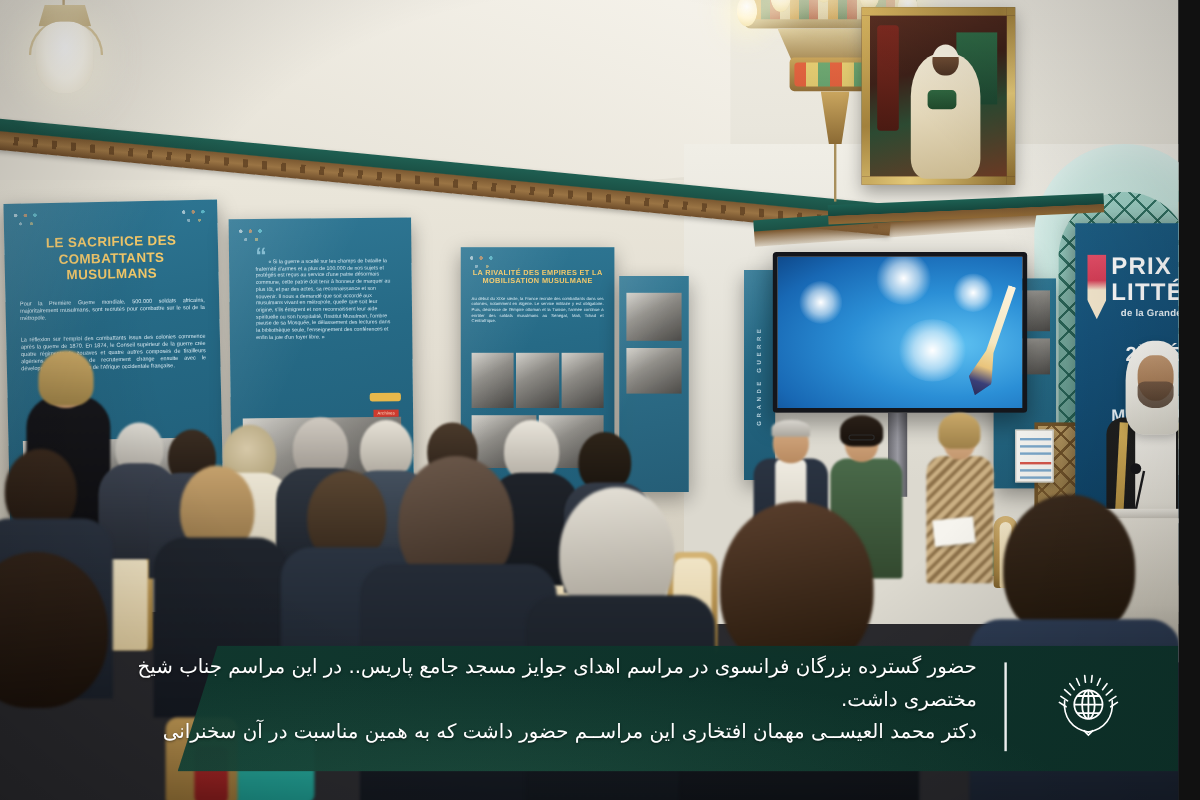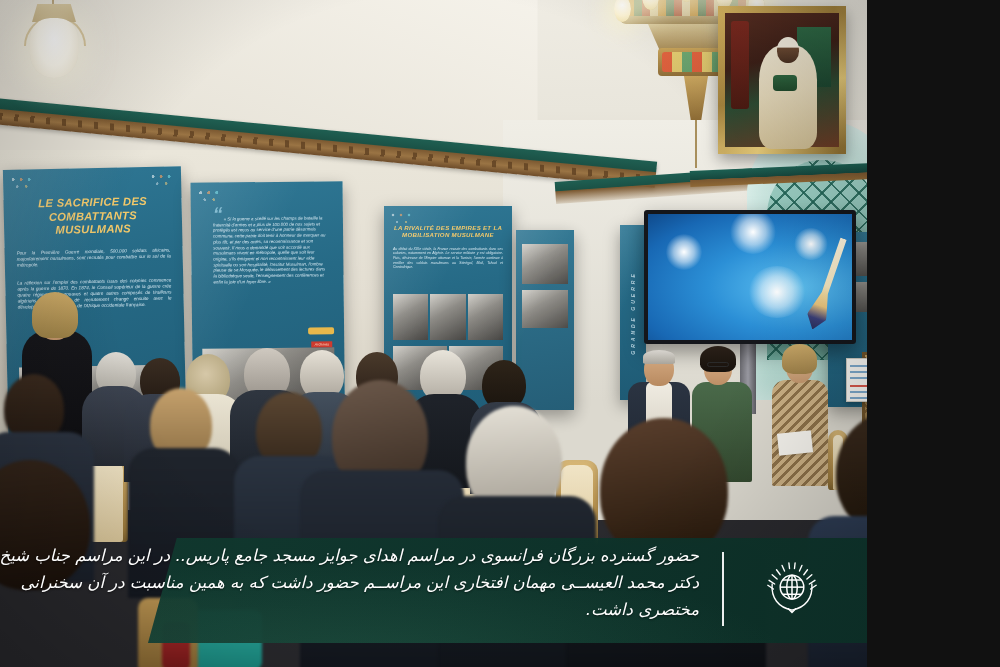--- a/index.html
+++ b/index.html
@@ -4,24 +4,23 @@
 <style>
   * { box-sizing: border-box; margin: 0; padding: 0; }
   html, body {
     width: 1000px; height: 667px;
     background: #111;
     font-family: "Liberation Sans", sans-serif;
     overflow: hidden;
   }
   #stage {
     position: relative;
-    width: 867px; height: 667px;
+    width: 982px; height: 667px;
     overflow: hidden;
     background: #2a2a2e;
-    font-style: italic;
   }
 
   
   .room { position:absolute; inset:0; overflow:hidden; }
 
   .ceiling {
     position:absolute; left:0; top:0; width:100%; height:200px;
     background: linear-gradient(180deg,#efece3 0%, #e9e6dc 55%, #ded9cd 100%);
   }
   .ceiling-slope {
@@ -648,22 +647,22 @@
     </div>
 
     <div class="vignette"></div>
   </div>
 
   <div class="caption-bar">
     <div class="caption-panel"></div>
 
     <div class="caption-text">
       <div>حضور گسترده بزرگان فرانسوی در مراسم اهدای جوایز مسجد جامع پاریس.. در این مراسم جناب شیخ</div>
+      <div>مختصری داشت.</div>
       <div>دکتر محمد العیســی مهمان افتخاری این مراســم حضور داشت  که به همین مناسبت در آن سخنرانی</div>
-      <div>مختصری داشت.</div>
     </div>
 
     <div class="caption-divider"></div>
 
     <div class="emblem">
       <svg viewBox="0 0 100 100" width="62" height="62" aria-hidden="true">
         <g fill="none" stroke="#ffffff" stroke-width="2.4">
           <circle cx="50" cy="47" r="19"></circle>
           <ellipse cx="50" cy="47" rx="8.5" ry="19"></ellipse>
           <line x1="31" y1="47" x2="69" y2="47"></line>

